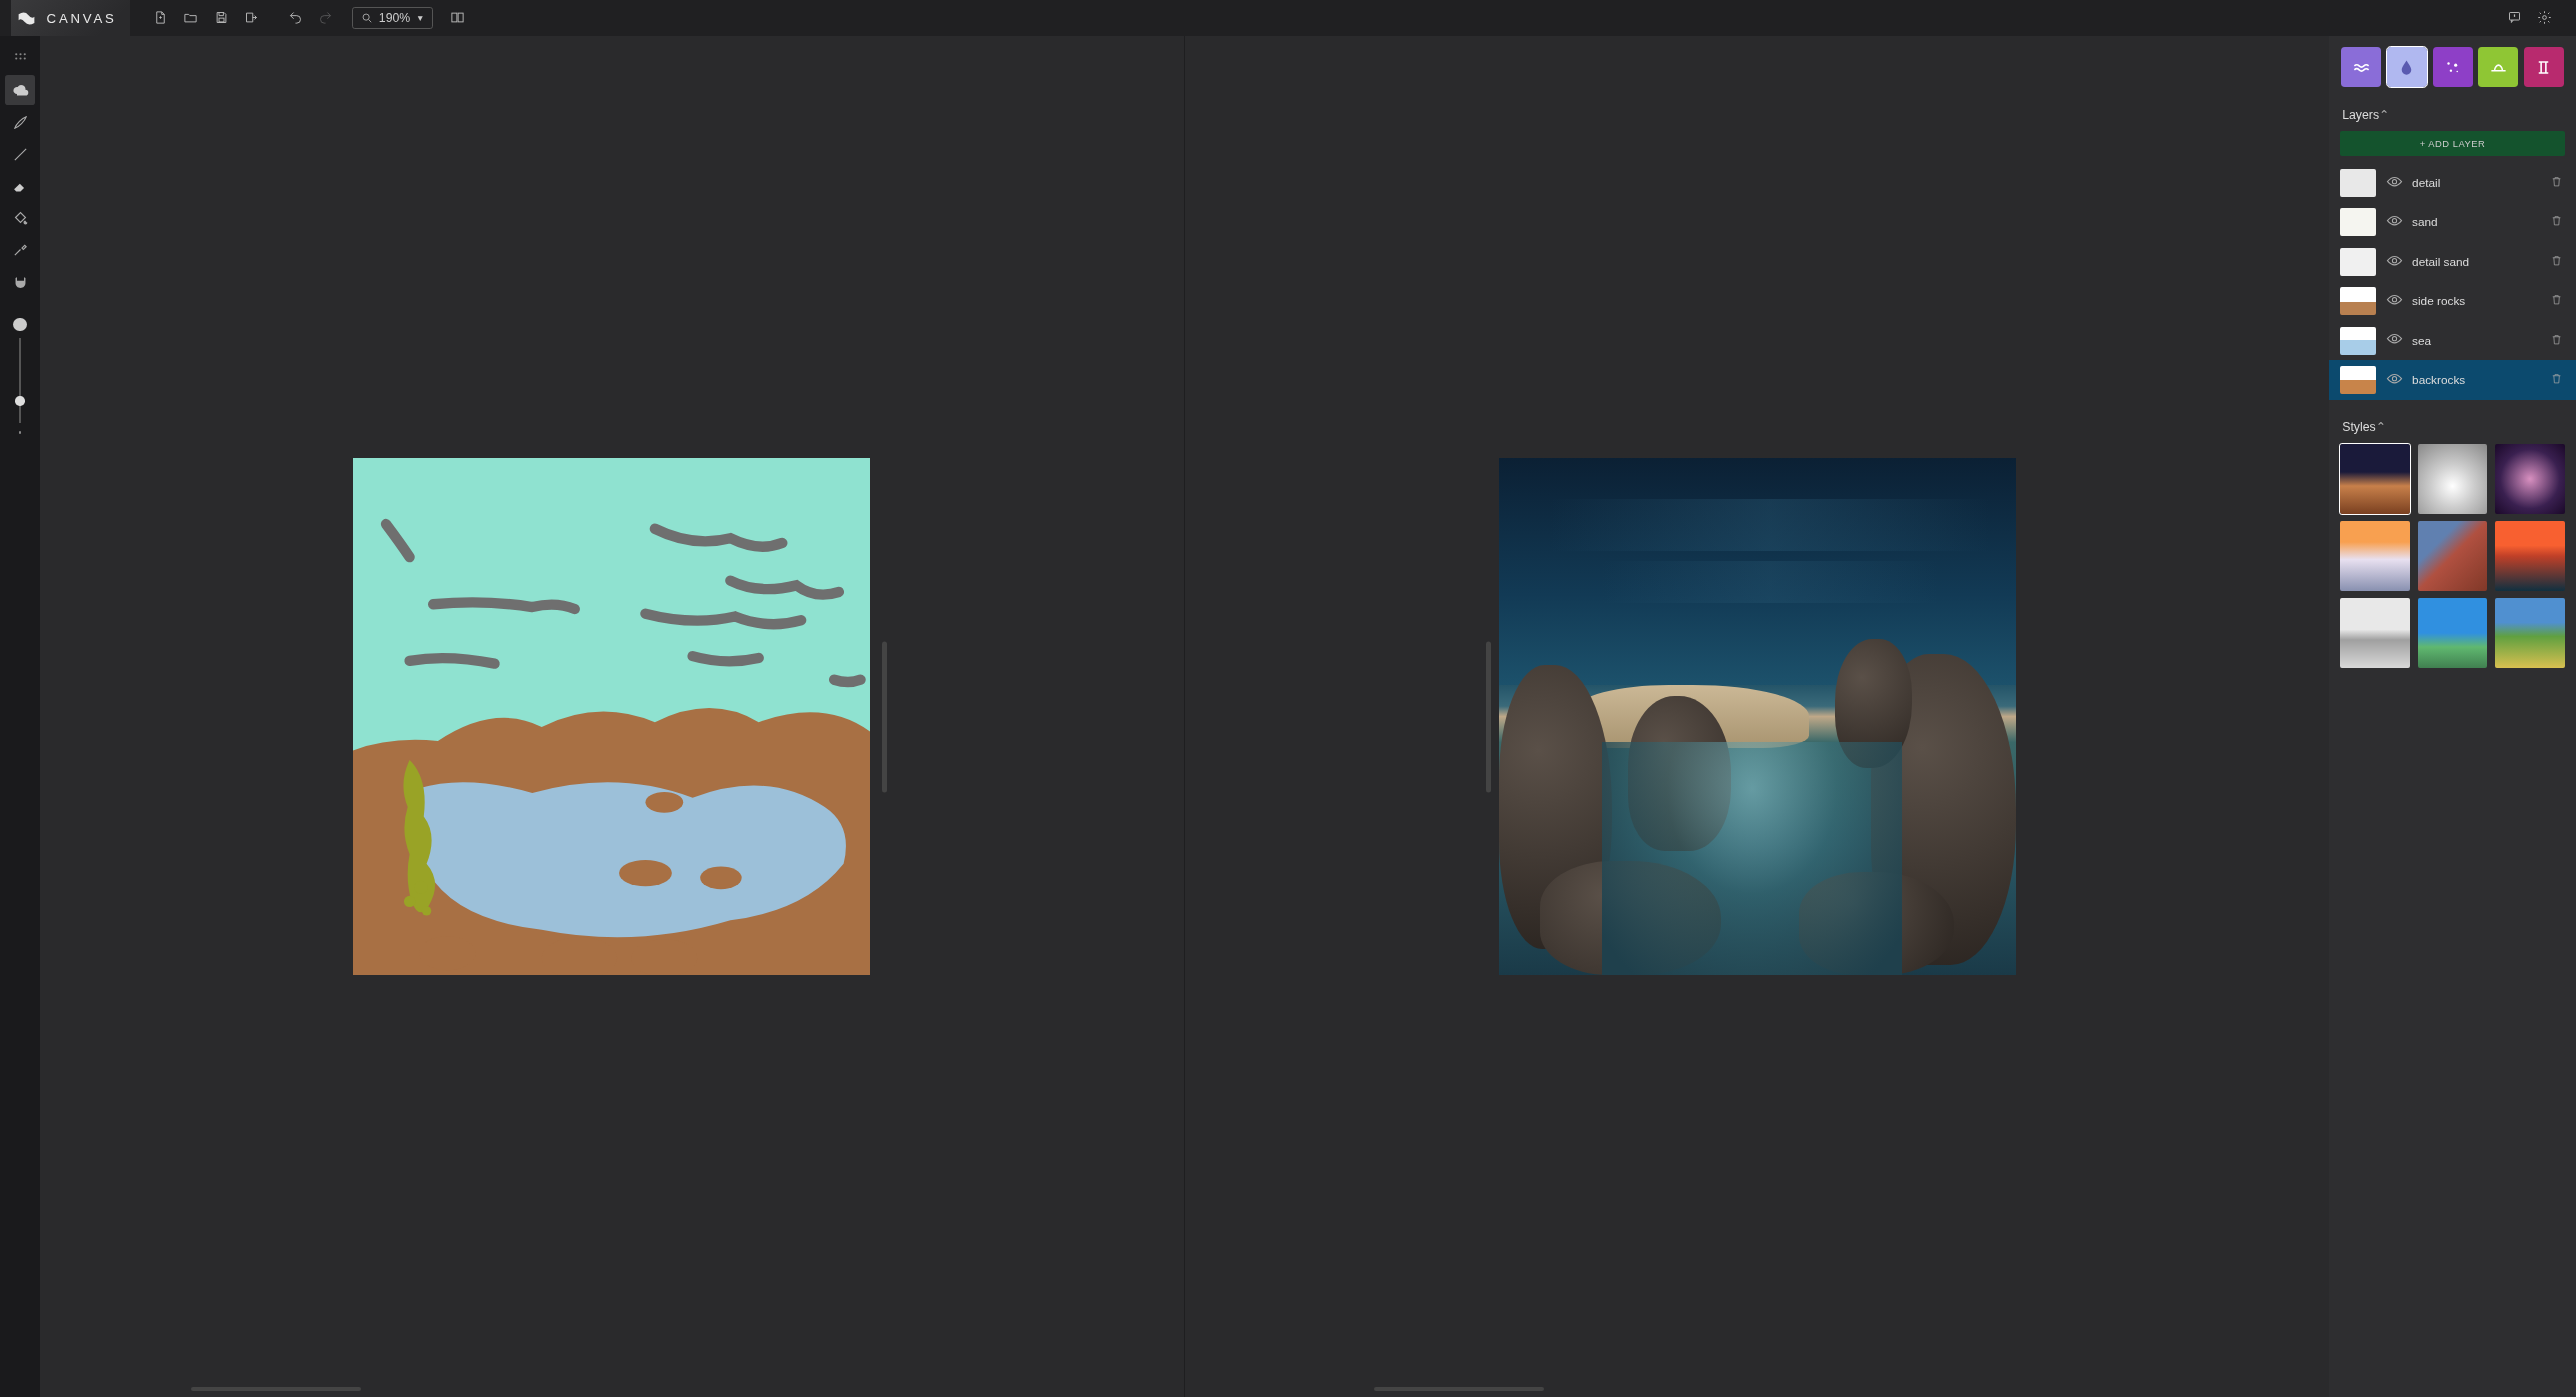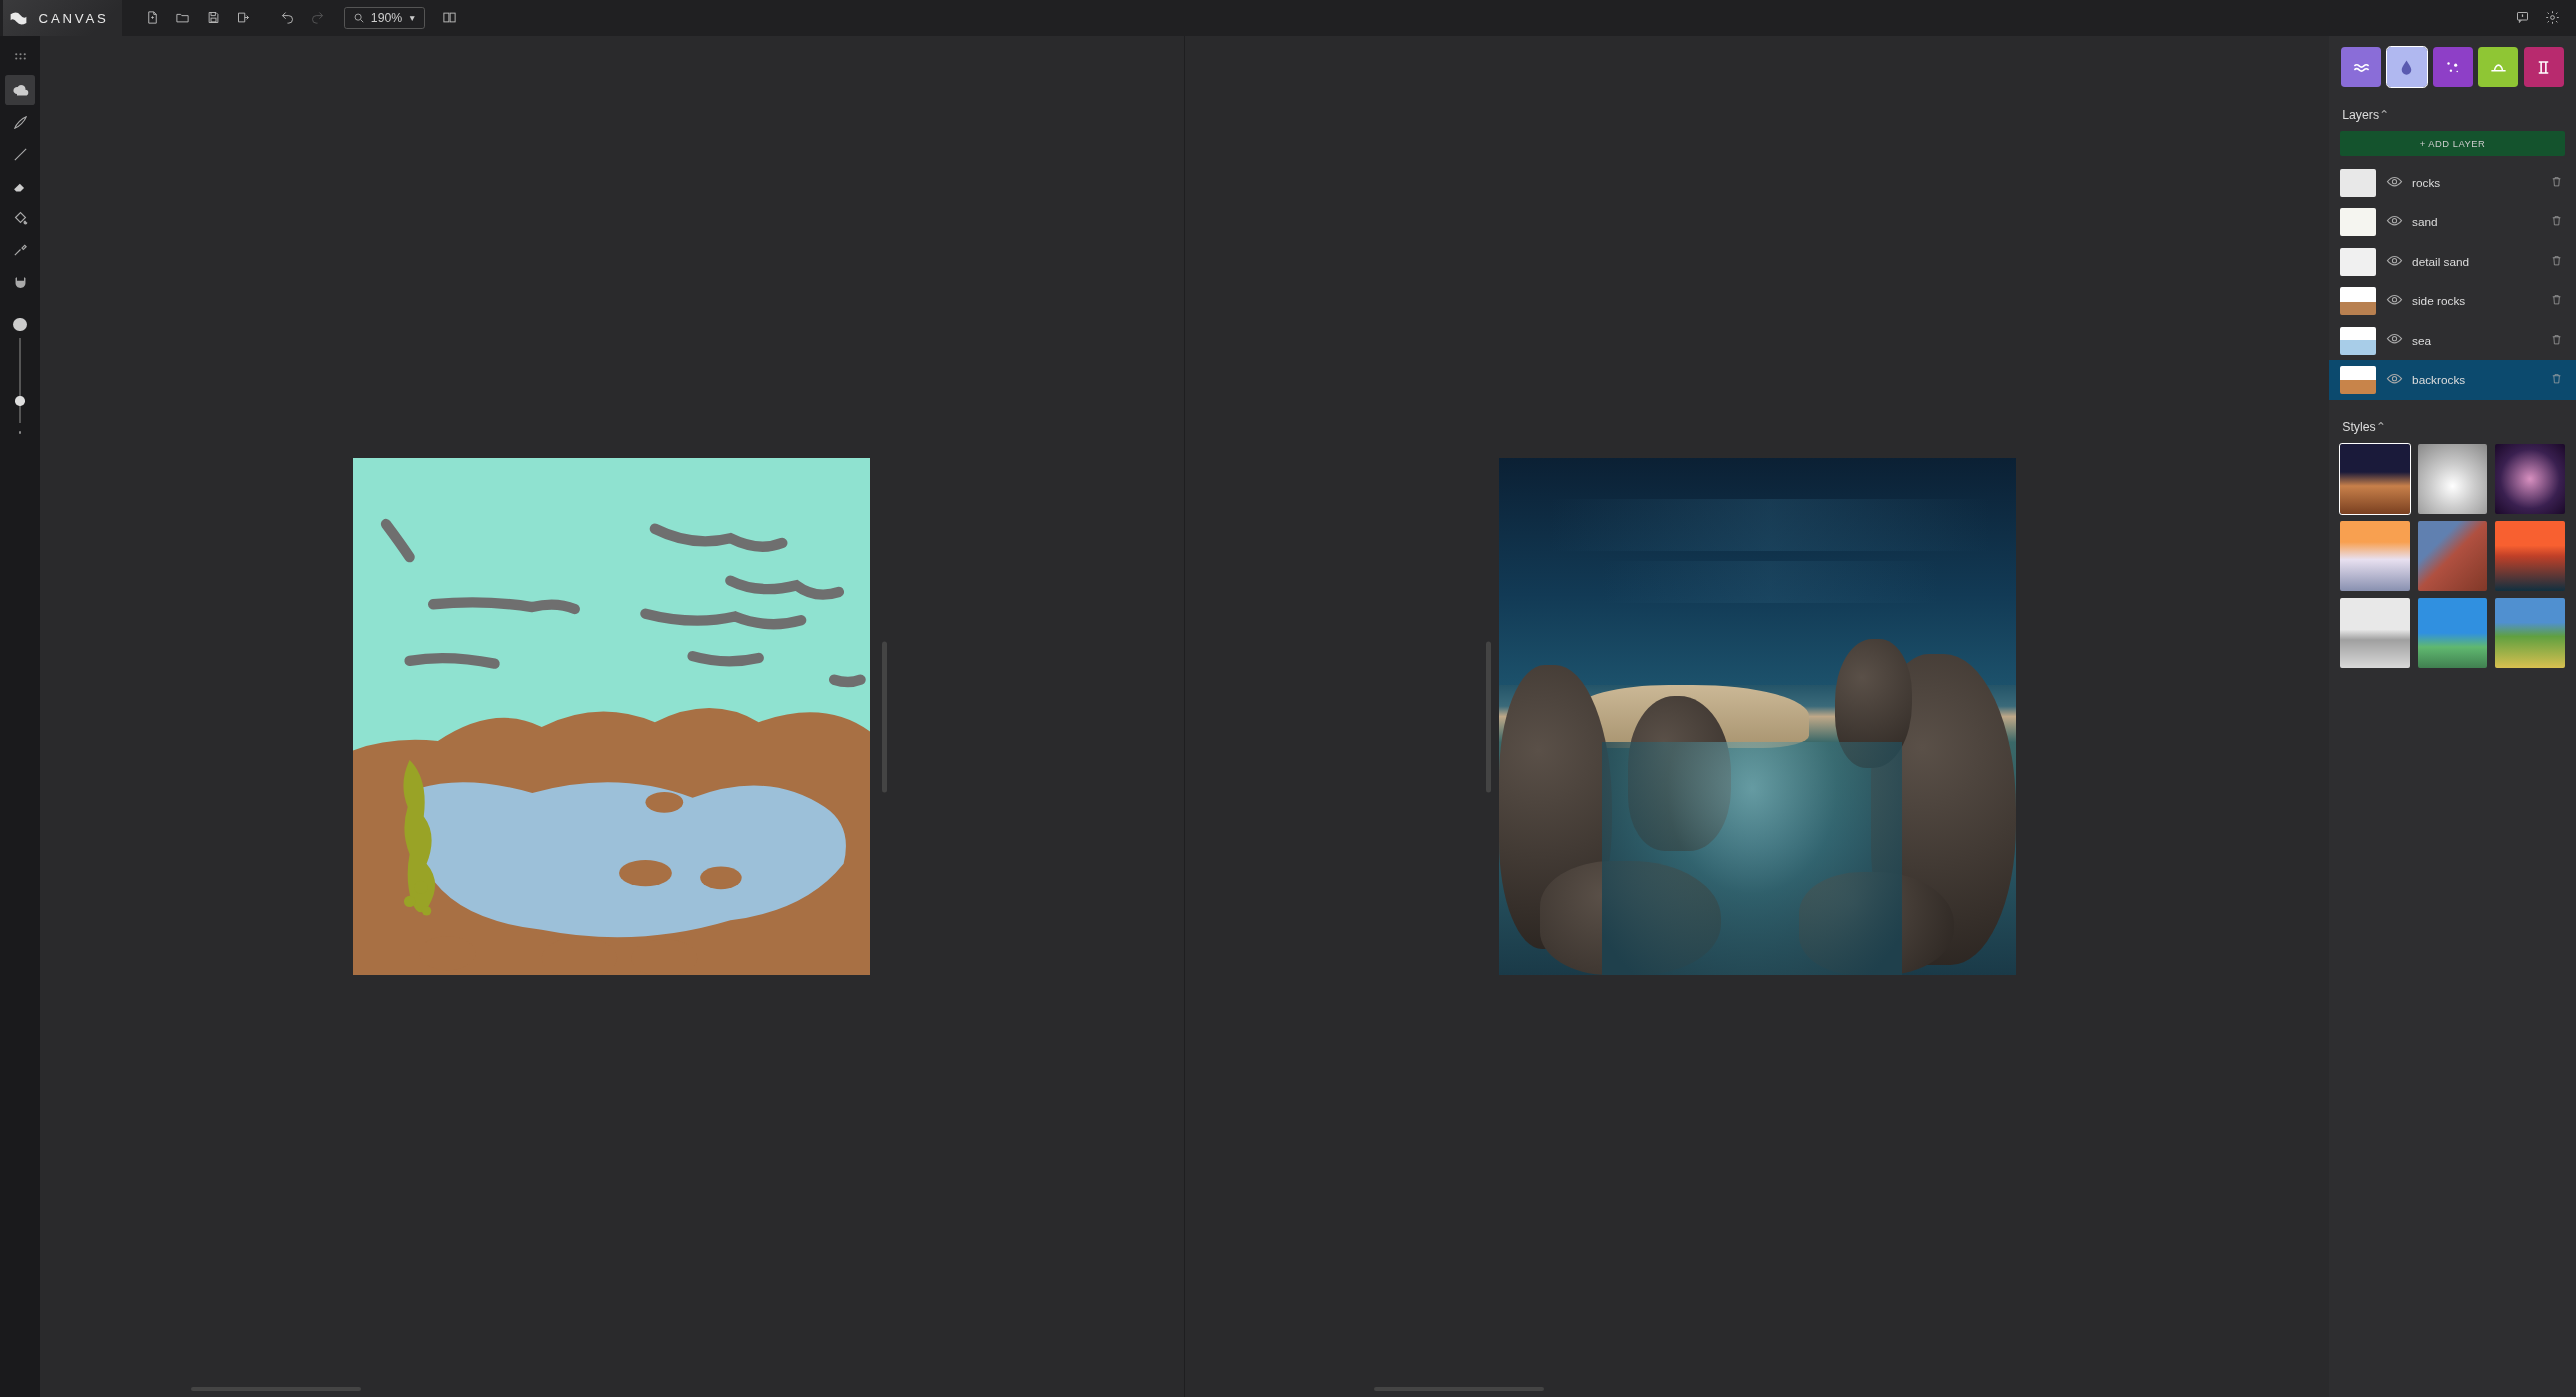--- a/index.html
+++ b/index.html
@@ -1,18 +1,18 @@
 <!DOCTYPE html>
 <html style="font-size:15px"><head>
 <meta charset="utf-8">
 <style>
 *{box-sizing:border-box;margin:0;padding:0;user-select:none}
 html,body{width:100%;height:100%;overflow:hidden}
 body{background:#2a2a2c;font-family:Arial,Helvetica,sans-serif;color:#ccc;font-size:12.3px;display:flex;flex-direction:column}
-.topbar{height:36px;background:#202022;display:flex;align-items:center;padding:0 10px;gap:4px;flex-shrink:0}
+.topbar{height:36px;background:#202022;display:flex;align-items:center;padding:0 18px;gap:4px;flex-shrink:0}
 .brand{display:flex;align-items:center;gap:9.4px;padding:0 13.2px 0 5.7px;height:100%;background:linear-gradient(135deg,#3a3a3c 0%,#2a2a2c 80%);margin-left:-7.5px}
 .nv-logo{width:21px;height:21px;position:relative}
 .nv-logo svg{width:100%;height:100%}
 .brand-text{letter-spacing:2.8px;font-size:13.2px;color:#e8e8e8;font-weight:300}
 .tbtn{width:26.4px;height:26.4px;display:flex;align-items:center;justify-content:center;cursor:pointer;border-radius:1.9px;color:#bbb}
 .tbtn svg{width:15px;height:15px;stroke:#bbb;fill:none;stroke-width:1.5}
 .tgap{width:9.4px}
 .zoom{display:flex;align-items:center;gap:5.7px;padding:1.9px 7.5px;border:0.9px solid #555;border-radius:2.8px;height:22.6px;margin-left:9.4px;cursor:pointer}
 .zoom svg{width:12.3px;height:12.3px;stroke:#bbb;fill:none;stroke-width:1.6}
 .flex-spacer{flex:1}
@@ -292,21 +292,21 @@
       <span class="chev">⌃</span>
     </div>
     <div class="addlayer">+ ADD LAYER</div>
     <div id="layers-list">
         <div class="layer-row">
           <div class="layer-thumb" style="background:#e8e8e8"></div>
           <div class="eye"><svg viewBox="0 0 24 16">
               <path d="M2 8q10-12 20 0-10 12-20 0z"></path>
               <circle cx="12" cy="8" r="3"></circle>
             </svg></div>
-          <div class="layer-name">rocks</div>
+          <div class="layer-name">detail</div>
           <div class="trash"><svg viewBox="0 0 24 24">
               <path d="M5 7h14M9 7V5h6v2M7 7l1 13h8l1-13"></path>
             </svg></div>
         </div>
         <div class="layer-row">
           <div class="layer-thumb" style="background:#f5f5f0"></div>
           <div class="eye"><svg viewBox="0 0 24 16">
               <path d="M2 8q10-12 20 0-10 12-20 0z"></path>
               <circle cx="12" cy="8" r="3"></circle>
             </svg></div>

